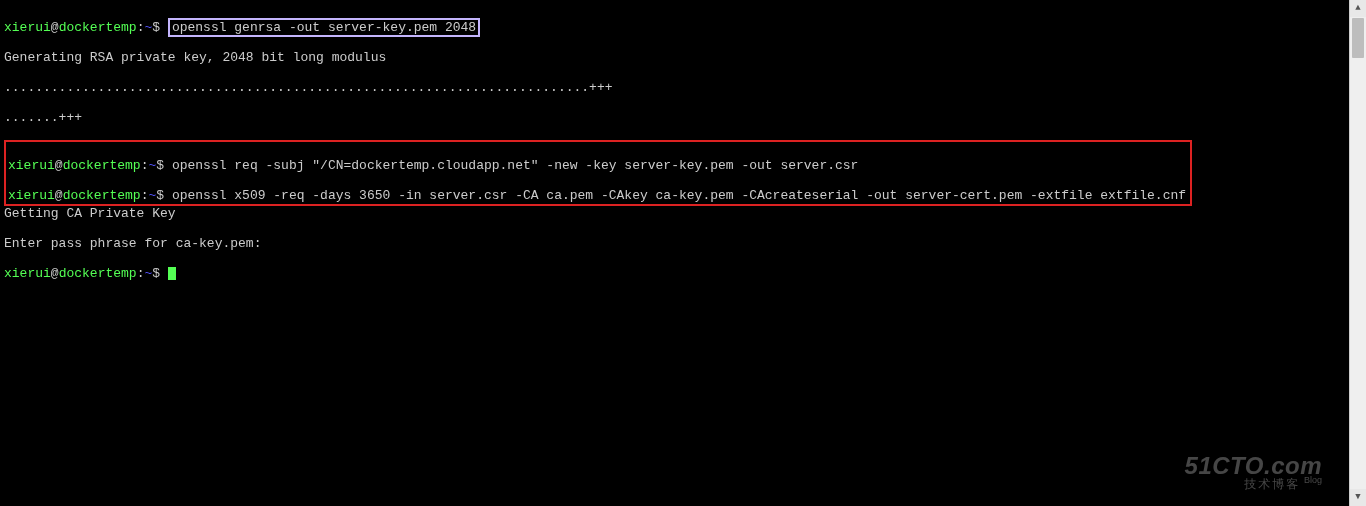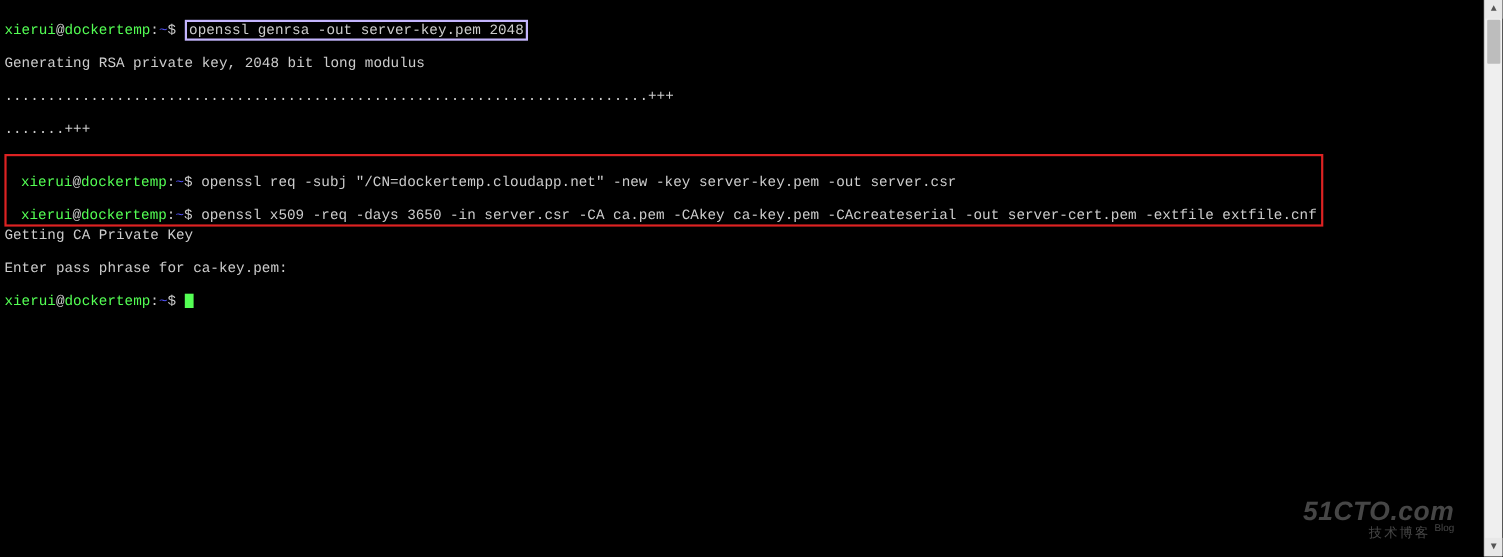--- a/index.html
+++ b/index.html
@@ -25,21 +25,21 @@
   .highlight-box {
     border: 2px solid #c4b5fd;
     display: inline-block;
     padding: 0 2px;
     margin-top: -1px;
     margin-bottom: -2px;
   }
   .multi-box {
     border: 2px solid #d22;
     display: inline-block;
-    padding: 1px 4px 1px 13px;
+    padding: 1px 4px 1px 2px;
   }
   .line { display: block; }
   .cursor {
     display: inline-block;
     width: 8px; height: 13px;
     background: #54ff54;
     vertical-align: middle;
   }
   .scrollbar {
     position: absolute;

